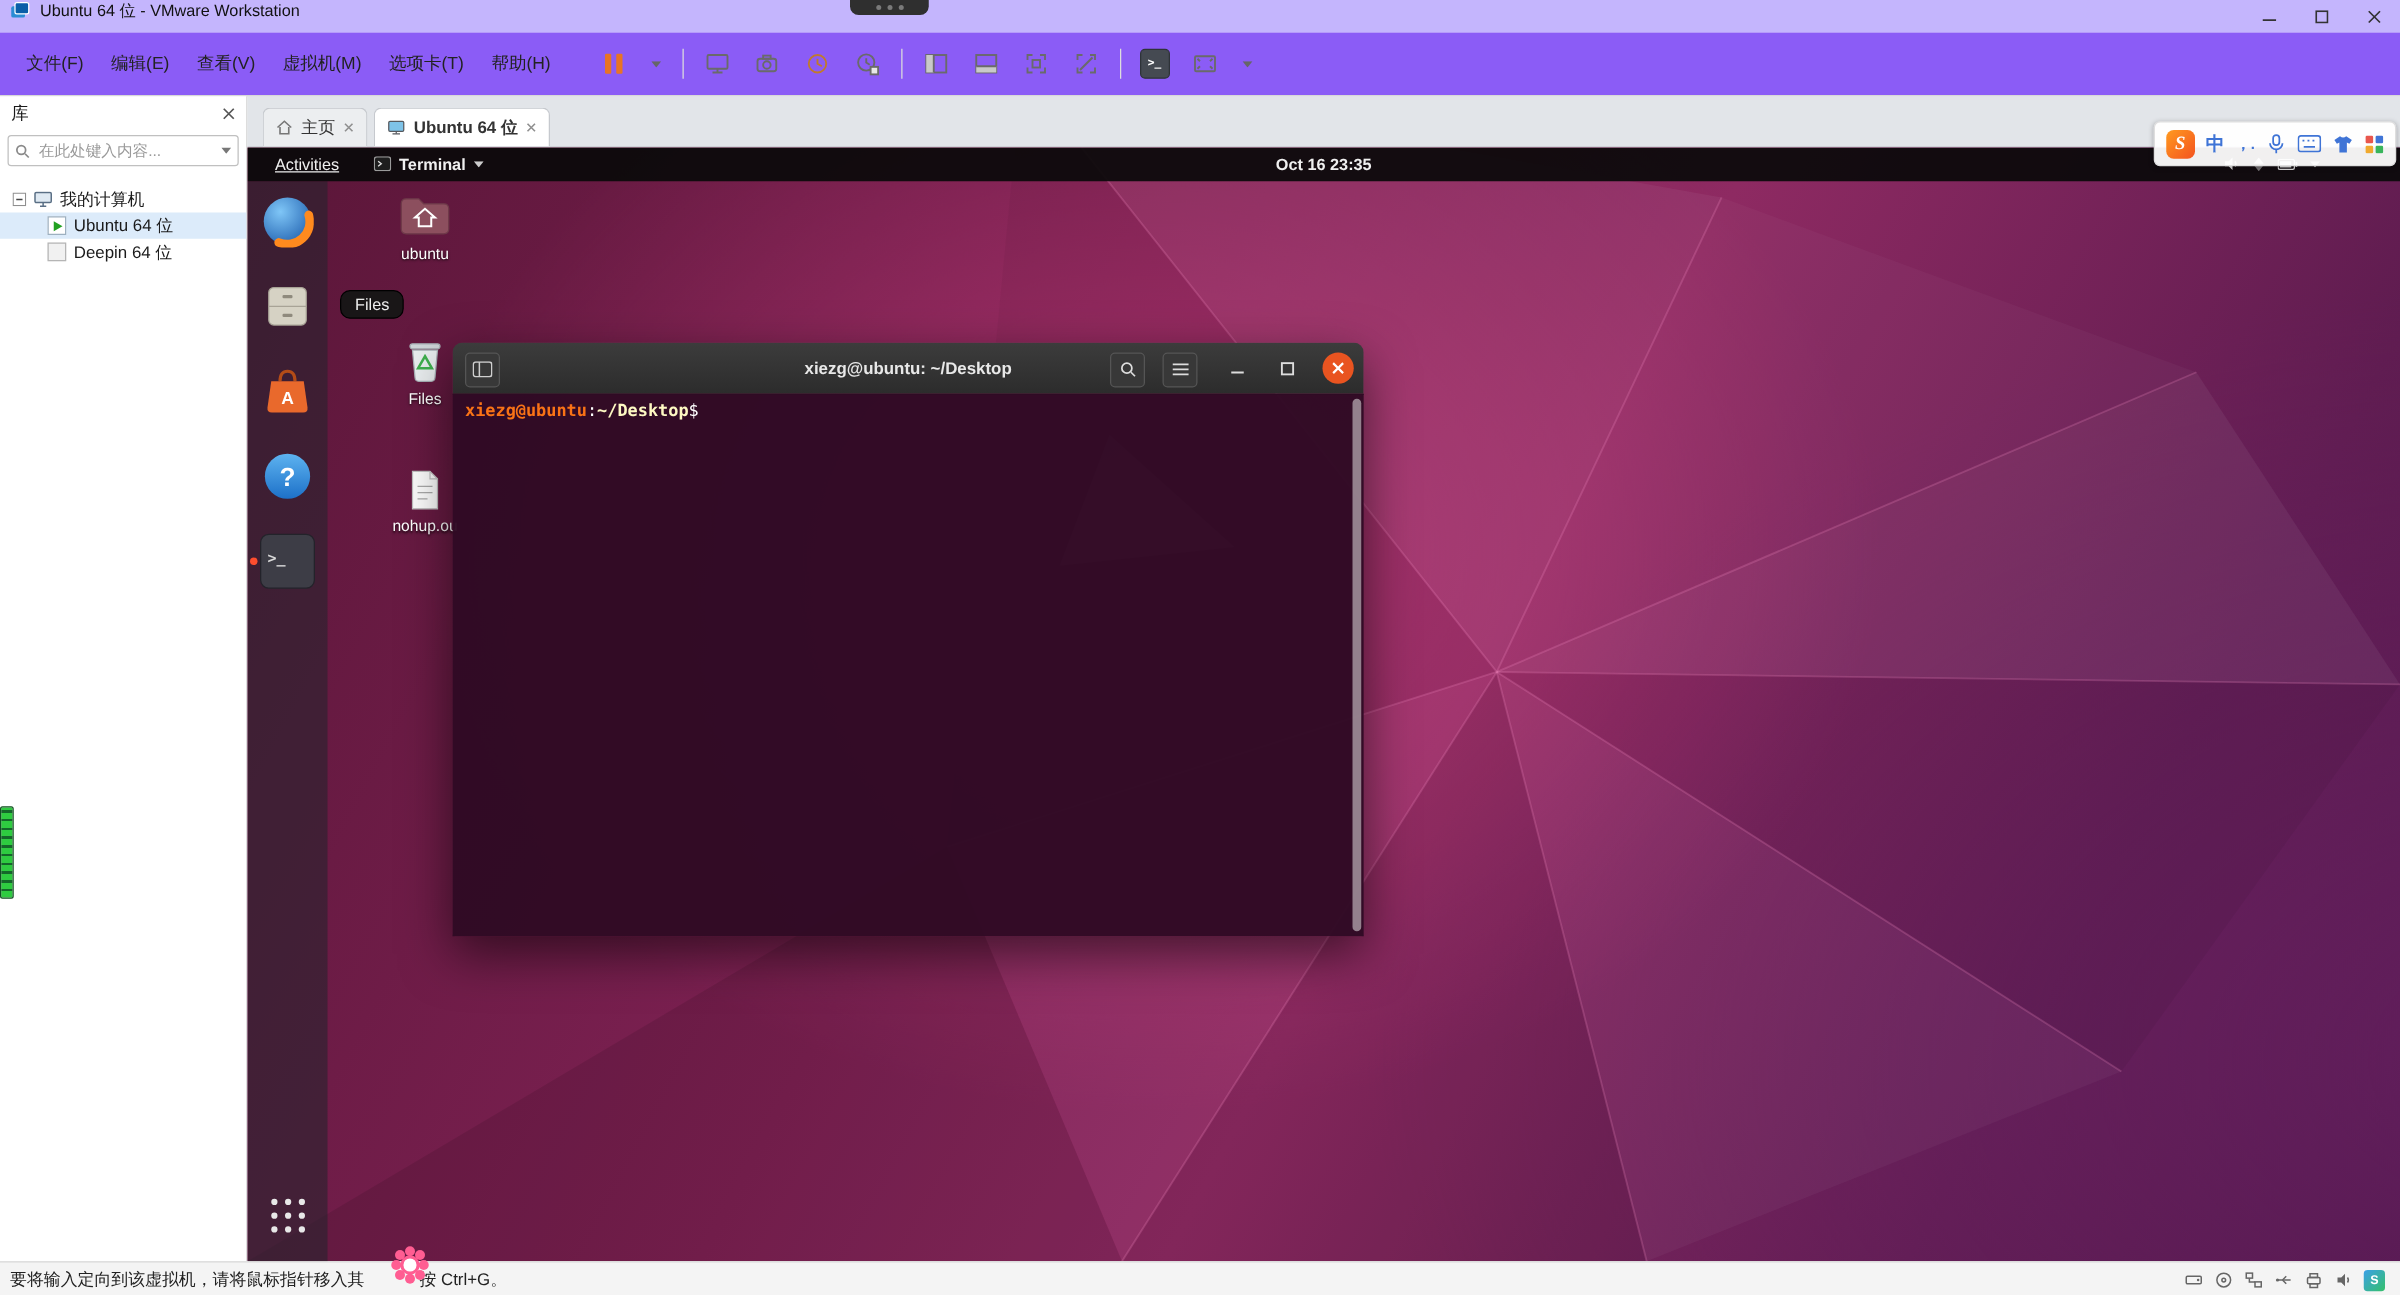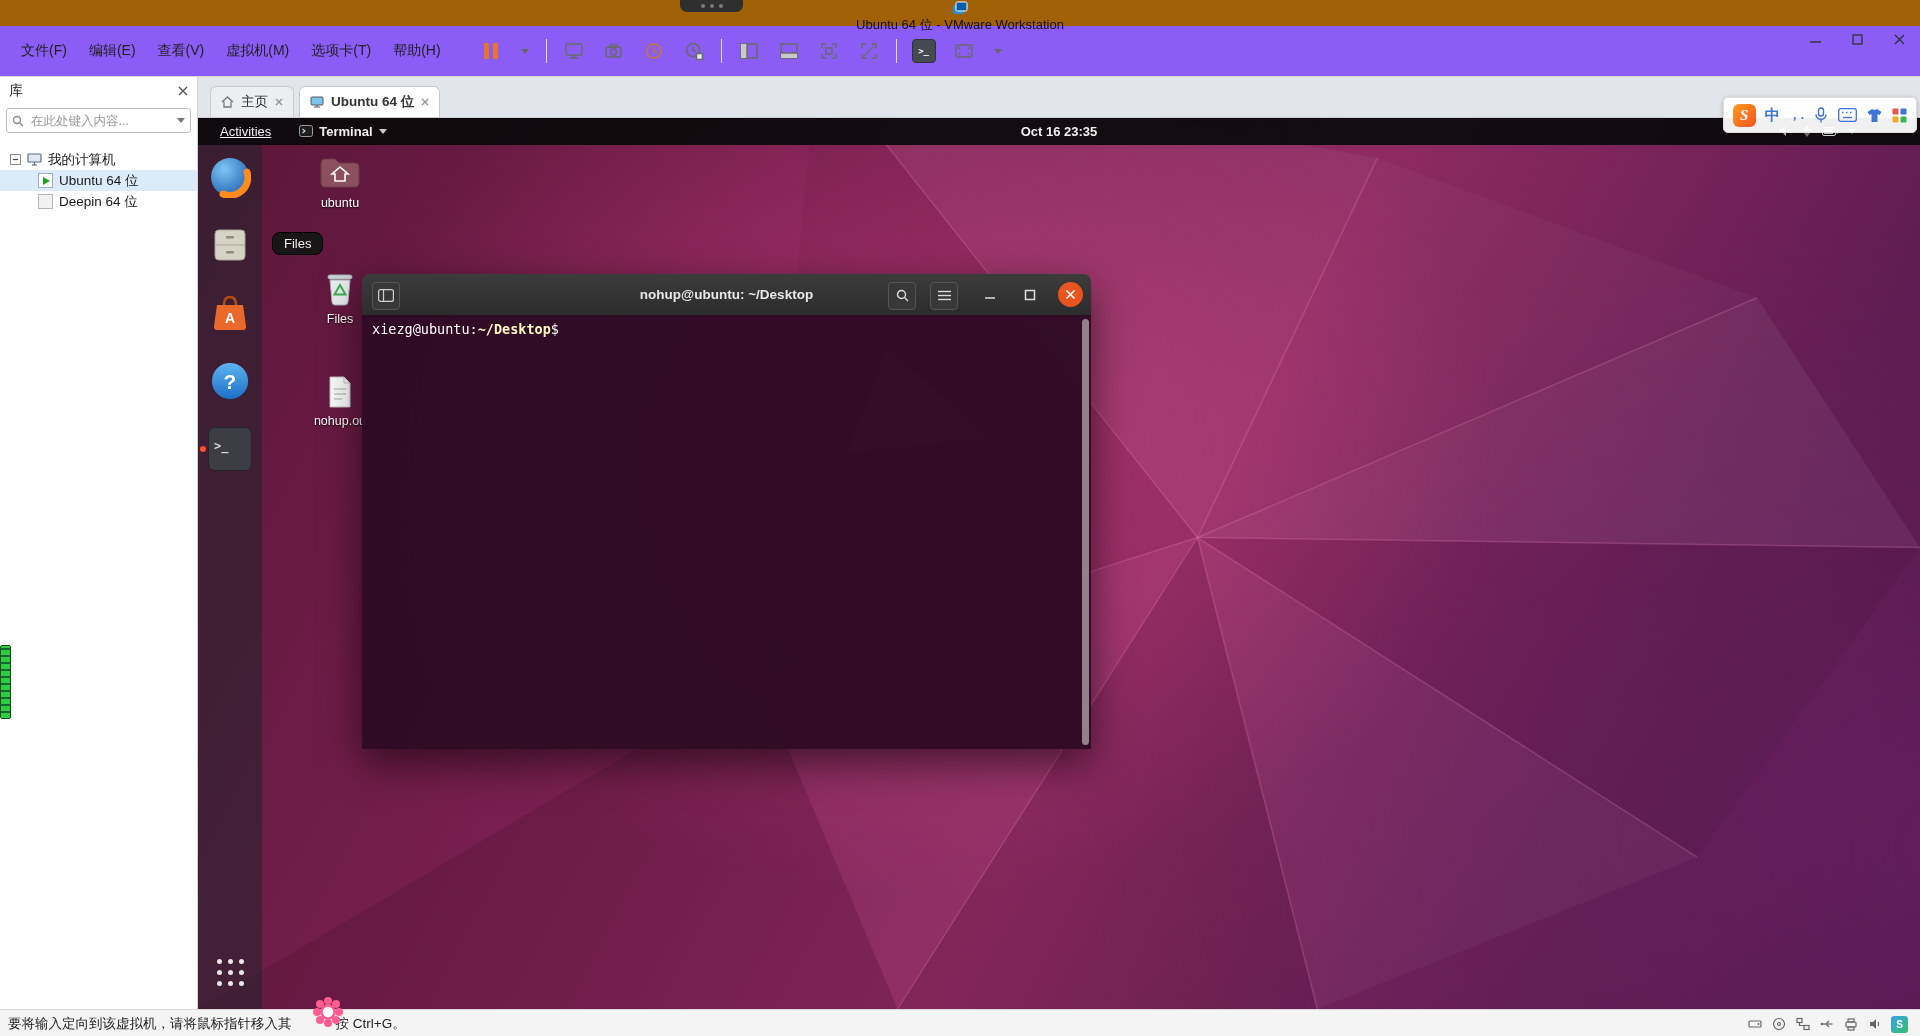--- a/index.html
+++ b/index.html
@@ -1,21 +1,21 @@
 <!DOCTYPE html>
 <html><head>
 <meta charset="utf-8">
 <style>
   html,body{margin:0;padding:0;background:#888;}
   #app{position:relative;width:1920px;height:1036px;background:#fff;overflow:hidden;
        font-family:"Liberation Sans",sans-serif;color:#1a1a1a;}
   svg{display:block}
 
   
-  .titlebar{height:26px;display:flex;align-items:center;background:#a16207;flex-direction:column;}
+  .titlebar{height:26px;display:flex;align-items:flex-start;background:#c4b5fd;}
   .vmw-logo{margin:0 8px 0 8px;}
   .win-title{font-size:13px;color:#111;}
   .win-controls{margin-left:auto;display:flex;height:26px;}
   .wc{width:42px;display:flex;align-items:center;justify-content:center;}
 
   
   .menubar{height:50px;display:flex;align-items:center;background:#8b5cf6;border-bottom:1px solid #d8d8d8;padding-left:10px;}
   .menu-item{font-size:14px;padding:5px 11px;color:#222;}
   .toolbar{display:flex;align-items:center;gap:14px;margin-left:26px;}
   .tb-sep{width:1px;height:24px;background:#ddd;}
@@ -90,21 +90,21 @@
   .hb-title{position:absolute;left:0;right:0;top:0;height:41px;display:flex;align-items:center;justify-content:center;
             color:#e8e8e8;font-size:13.5px;font-weight:bold;pointer-events:none;}
   .hb-btn{position:absolute;top:8px;width:26px;height:26px;border:1px solid #555;border-radius:4px;
           background:#383838;display:flex;align-items:center;justify-content:center;}
   .hb-plain{position:absolute;top:8px;width:24px;height:26px;border:none;background:transparent;
             display:flex;align-items:center;justify-content:center;}
   .hb-close{position:absolute;top:8px;right:8px;width:25px;height:25px;border-radius:50%;background:#e95420;
             display:flex;align-items:center;justify-content:center;}
   .termbody{position:absolute;left:0;right:0;top:41px;bottom:0;background:rgba(48,10,36,.97);
             padding:6px 10px;font:13.5px "DejaVu Sans Mono",monospace;}
-  .p-user{color:#ffffff;font-weight:normal;}
+  .p-user{color:#f97316;font-weight:bold;}
   .p-sep{color:#fff;}
   .p-path{color:#fef9c3;font-weight:bold;}
   .p-dollar{color:#fff;}
   .t-scroll{position:absolute;right:2px;top:4px;bottom:4px;width:7px;border-radius:4px;background:#b5a8b0;opacity:.75;}
 
   
   .pulltab{position:absolute;left:680px;top:0;width:63px;height:12px;background:#2f2f2f;
            border-radius:0 0 7px 7px;z-index:60;display:flex;align-items:center;justify-content:center;gap:5px;}
   .pulltab i{width:4px;height:4px;border-radius:50%;background:#7a7a7a;display:block;}
   .sogou{position:absolute;top:97px;right:3px;height:34px;z-index:50;display:flex;align-items:center;gap:9px;
@@ -494,21 +494,21 @@
         </div>
 
         <div class="termwin">
           <div class="headerbar">
             <span class="hb-btn" style="left:10px;">
               <svg width="16" height="13" viewBox="0 0 16 13" fill="none" stroke="#cfcfcf" stroke-width="1.2">
                   <rect x="0.6" y="0.6" width="14.8" height="11.8" rx="2"></rect>
                   <line x1="5.5" y1="0.6" x2="5.5" y2="12.4"></line>
                 </svg>
             </span>
-            <span class="hb-title">nohup@ubuntu: ~/Desktop</span>
+            <span class="hb-title">xiezg@ubuntu: ~/Desktop</span>
             <span class="hb-btn" style="right:175px;">
               <svg width="13" height="13" viewBox="0 0 13 13" fill="none" stroke="#ddd" stroke-width="1.4">
                   <circle cx="5.5" cy="5.5" r="4"></circle>
                   <line x1="8.8" y1="8.8" x2="12" y2="12"></line>
                 </svg>
             </span>
             <span class="hb-btn" style="right:133px;">
               <svg width="13" height="11" viewBox="0 0 13 11" stroke="#ddd" stroke-width="1.4">
                   <line x1="0" y1="1.5" x2="13" y2="1.5"></line>
                   <line x1="0" y1="5.5" x2="13" y2="5.5"></line>

